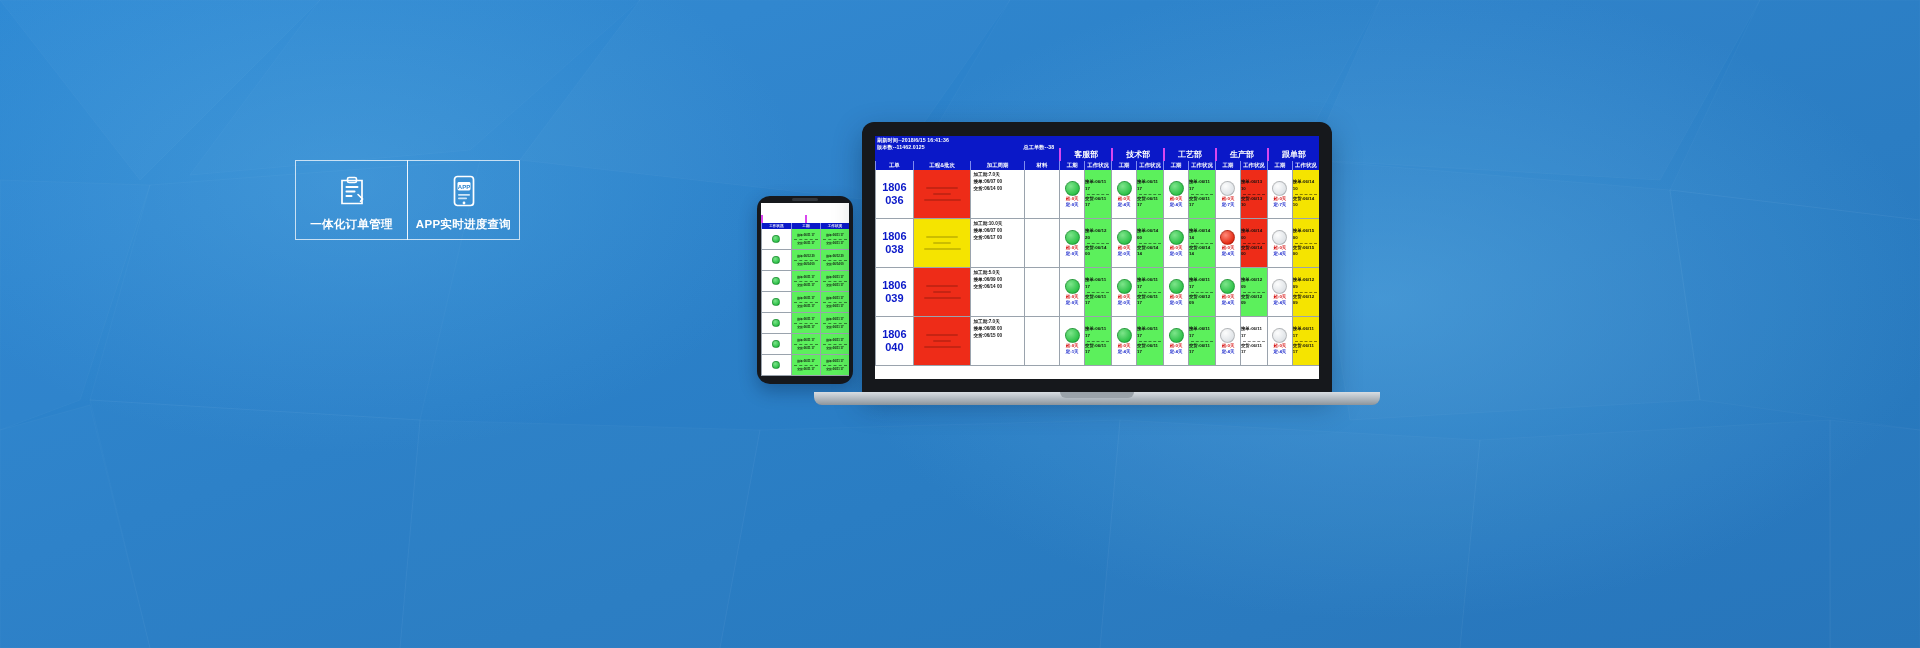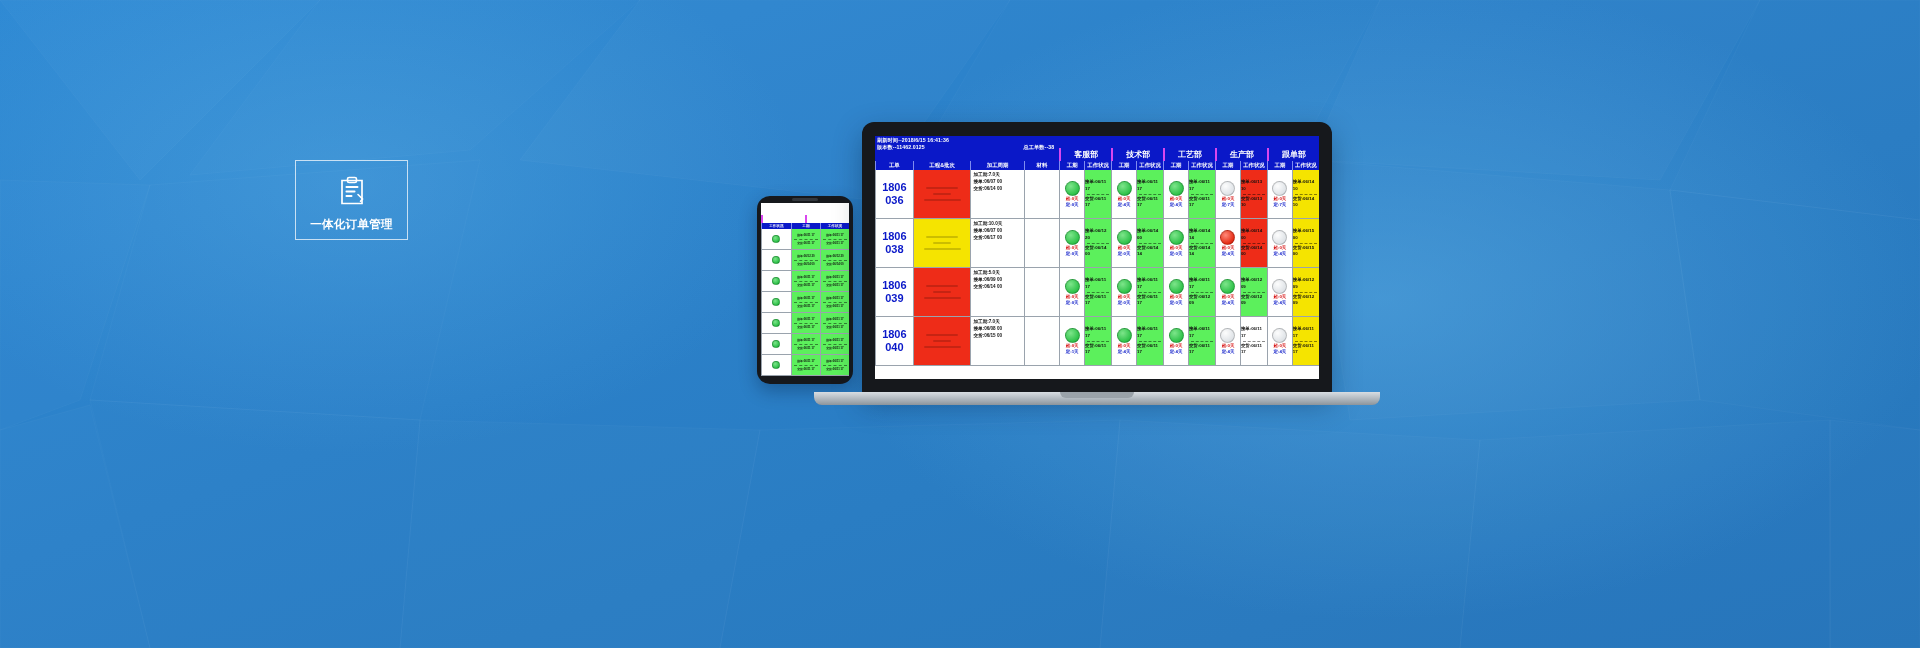--- a/index.html
+++ b/index.html
@@ -169,20 +169,33 @@
           <rect x="10.5" y="1.5" width="9" height="5" rx="1.6" fill="none" stroke="#fff" stroke-width="1.6"></rect>
           <rect x="8.5" y="10" width="13" height="1.9" rx=".9" fill="#fff"></rect>
           <rect x="8.5" y="14.5" width="10" height="1.9" rx=".9" fill="#fff"></rect>
           <rect x="8.5" y="19" width="7" height="1.9" rx=".9" fill="#fff"></rect>
           <path d="M21 18.5l4.5 4.5-2 2.2" fill="none" stroke="#fff" stroke-width="1.6" stroke-linecap="round"></path>
         </svg>
       </span>
       <span class="flabel">一体化订单管理</span>
     </div>
 
+    <div class="feature">
+      <span class="icon">
+        <svg width="22" height="32" viewBox="0 0 22 32">
+          <rect x="1.5" y="1.5" width="19" height="29" rx="3" fill="none" stroke="#fff" stroke-width="1.7"></rect>
+          <rect x="4.5" y="7" width="13" height="8.5" rx="1.4" fill="#fff"></rect>
+          <text x="11" y="13.8" font-size="6" font-weight="bold" fill="#2f86cf" text-anchor="middle" font-family="Liberation Sans, sans-serif">APP</text>
+          <rect x="5" y="19" width="12" height="1.7" rx=".8" fill="#cfe6f8"></rect>
+          <rect x="5" y="22.5" width="9" height="1.7" rx=".8" fill="#cfe6f8"></rect>
+          <circle cx="11" cy="28" r="1.4" fill="#fff"></circle>
+        </svg>
+      </span>
+      <span class="flabel">APP实时进度查询</span>
+    </div>
 
   </div>
 </div>
 
 <div class="phone">
   <div class="phone-body">
     <div class="phone-ear"></div>
     <div class="phone-screen">
       <div class="dash">
         <div class="dept-row">

